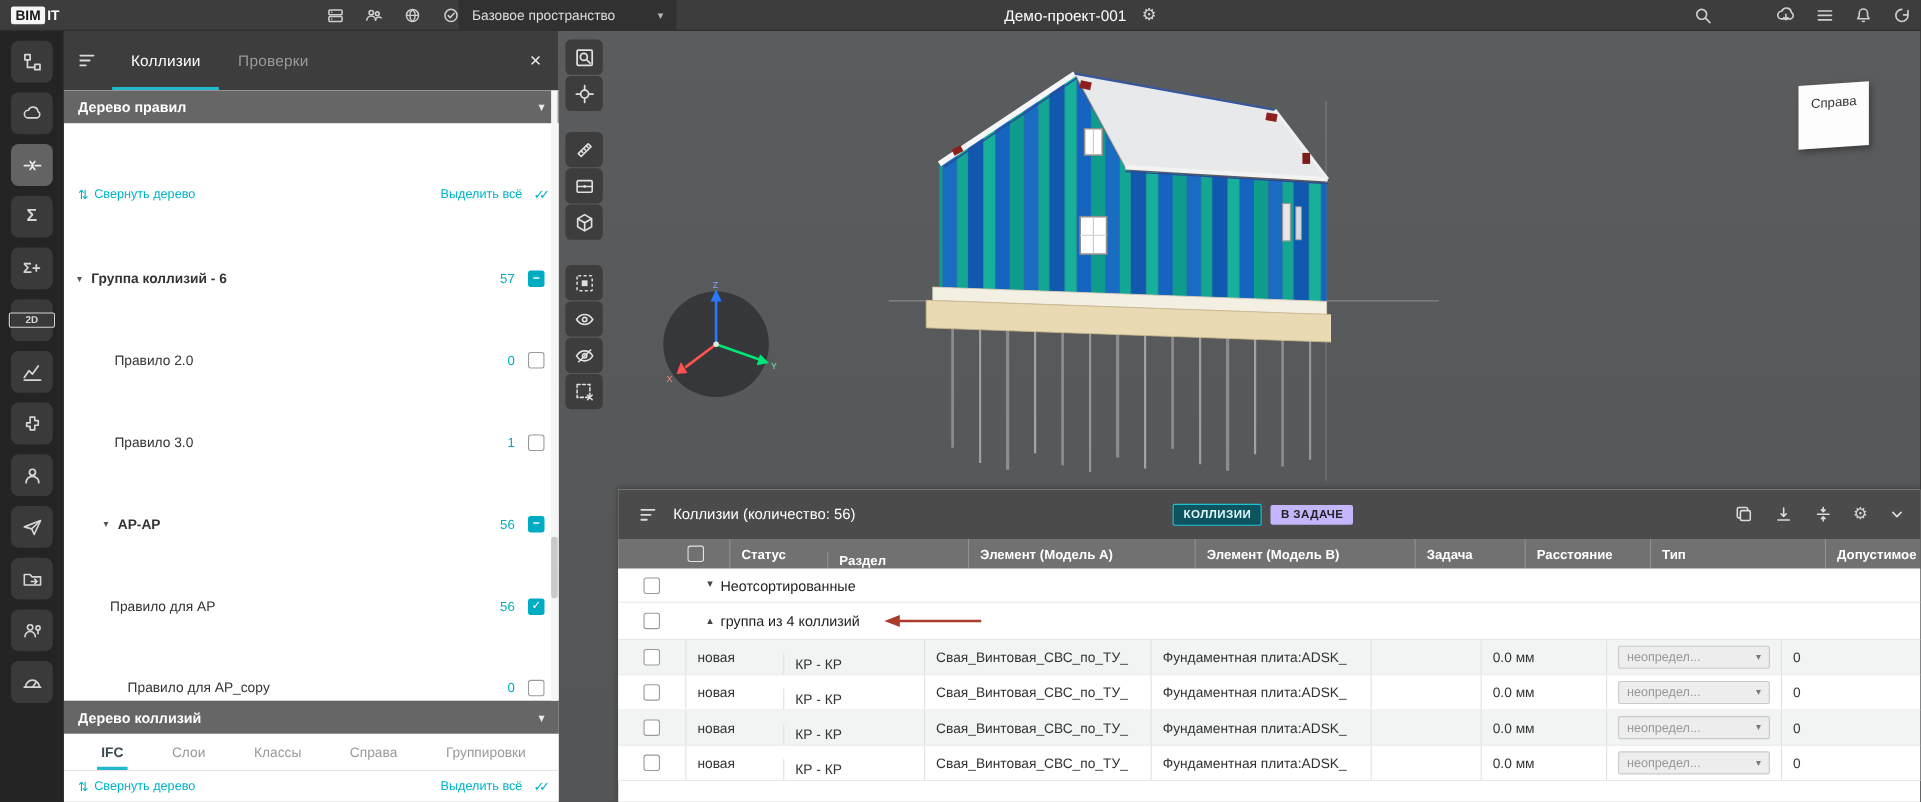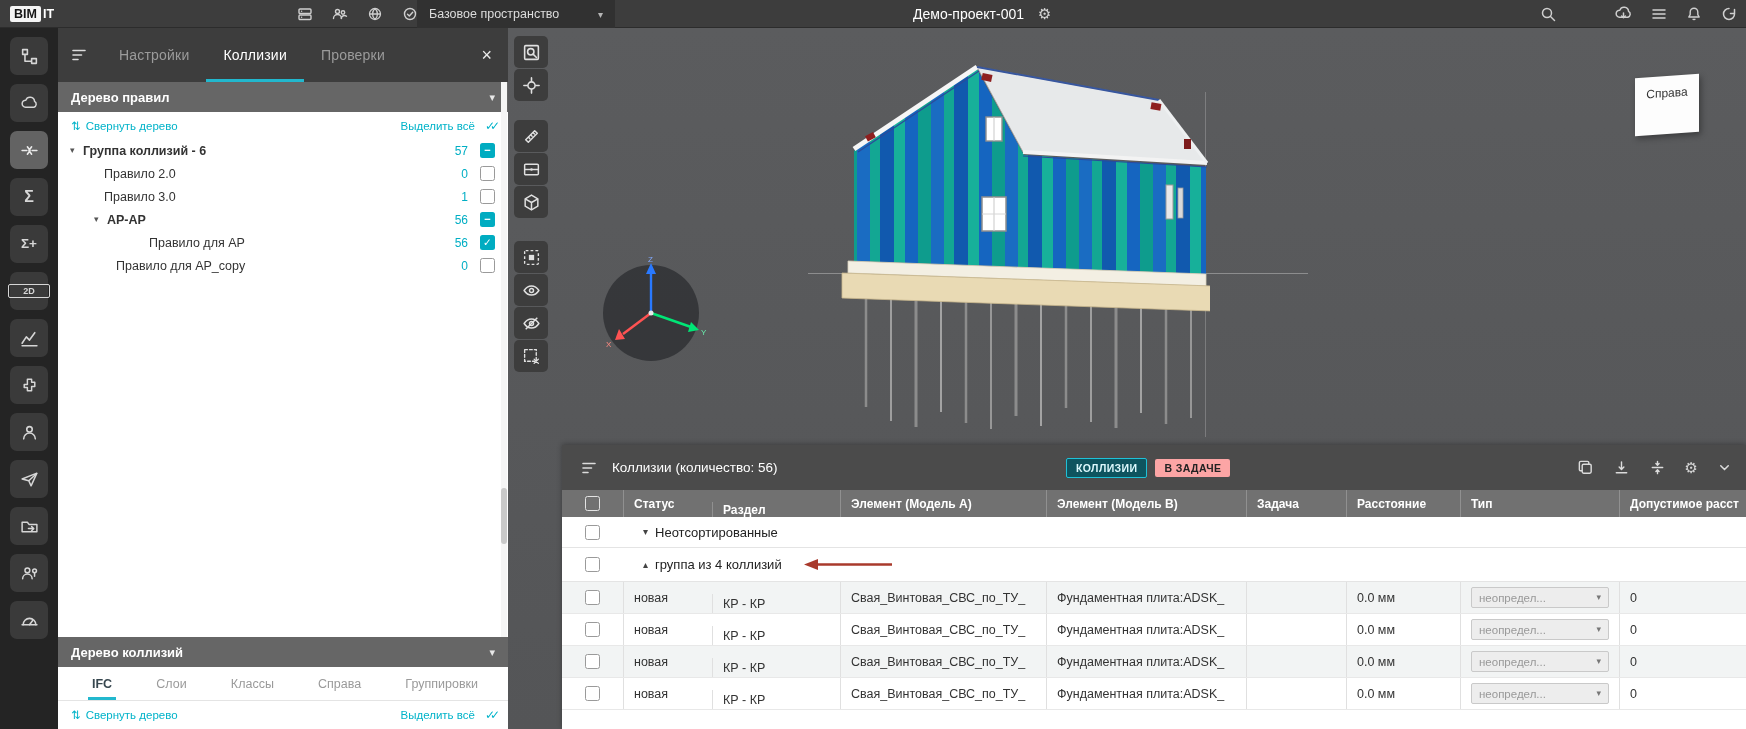--- a/index.html
+++ b/index.html
@@ -32,21 +32,21 @@
   .lpanel{position:absolute;left:58px;top:28px;bottom:0;width:450px;background:#fff;display:flex;flex-direction:column;z-index:20;}
   .ptabbar{height:54px;background:#3d3d3d;display:flex;align-items:stretch;flex:none;}
   .pmenu{width:44px;display:flex;align-items:center;justify-content:center;cursor:pointer;flex:none;}
   .ptab{display:flex;align-items:center;padding:0 17px;font-size:14px;color:#9b9b9b;cursor:pointer;letter-spacing:.2px;}
   .ptab.active{color:#fff;box-shadow:inset 0 -3px 0 #22b8ce;}
   .pclose{margin-left:auto;align-self:center;margin-right:16px;color:#ececec;font-size:18px;cursor:pointer;line-height:1;}
 
   .sect-head{height:30px;background:#666;display:flex;align-items:center;color:#fff;font-size:13px;font-weight:700;padding:0 13px;flex:none;cursor:pointer;}
   .sect-head .chev{margin-left:auto;font-size:11px;color:#e8e8e8;}
 
-  .rules{flex:1;position:relative;display:flex;flex-direction:column;overflow:hidden;}
+  .rules{flex:1;position:relative;display:flex;flex-direction:column;overflow:hidden;justify-content:space-between;}
   .tree-links{height:27px;display:flex;align-items:center;padding:0 13px;font-size:11.5px;flex:none;}
   .tlink{color:#00b3c9;cursor:pointer;display:flex;align-items:center;gap:5px;white-space:nowrap;}
   .dbl{letter-spacing:-5px;margin-left:5px;font-size:12px;color:#00b3c9;}
   .mlauto{margin-left:auto;}
 
   .trow{height:23px;display:flex;align-items:center;font-size:12.5px;color:#333;flex:none;}
   .tcaret{font-size:9px;color:#555;width:13px;flex:none;cursor:pointer;line-height:1;}
   .trow.bold .tlabel{font-weight:700;}
   .tcount{margin-left:auto;color:#00aec4;font-size:12px;}
   .cb{width:15px;height:15px;border-radius:2.5px;flex:none;display:flex;align-items:center;justify-content:center;cursor:pointer;line-height:1;}
@@ -79,24 +79,24 @@
          display:flex;justify-content:center;padding-top:10px;transform:skewY(-4deg);box-shadow:2px 3px 6px rgba(0,0,0,.35);cursor:pointer;}
 
   
   .cpanel{position:absolute;left:562px;right:0;top:445px;bottom:0;background:#fff;z-index:25;display:flex;flex-direction:column;box-shadow:0 -1px 5px rgba(0,0,0,.3);}
   .cp-head{height:45px;background:#4b4b4b;display:flex;align-items:center;flex:none;padding:0 14px;position:relative;}
   .cp-head .pmenu{width:28px;margin-right:8px;}
   .cp-title{color:#fff;font-size:13.5px;white-space:nowrap;}
   .cp-toggle{position:absolute;left:504px;display:flex;gap:8px;align-items:center;}
   .tg{font-size:10.5px;font-weight:700;letter-spacing:.4px;padding:3px 9px;border-radius:2px;cursor:pointer;white-space:nowrap;}
   .tg.active{background:#0e545f;border:1px solid #1fc1d7;color:#dcf8fc;}
-  .tg.idle{background:#fca5a5;color:#222;}
+  .tg.idle{background:#c4b5fd;color:#222;}
   .cp-tools{margin-left:auto;display:flex;gap:19px;align-items:center;}
 
-  .thead{height:27px;background:#717171;display:flex;flex:none;align-items:stretch;}
+  .thead{height:27px;background:#717171;display:flex;flex:none;align-items:stretch;padding-left:40px;}
   .hc{display:flex;align-items:center;padding:0 10px;color:#fff;font-size:12px;font-weight:700;border-left:1px solid rgba(255,255,255,.22);white-space:nowrap;overflow:hidden;}
   .hc.w0{border-left:none;justify-content:center;padding:0;}
   .w0{width:61px;flex:none;} .w1{width:89px;flex:none;} .w2{width:128px;flex:none;margin-top:12px;}
   .w3{width:206px;flex:none;} .w4{width:200px;flex:none;} .w5{width:100px;flex:none;}
   .w6{width:114px;flex:none;} .w7{width:159px;flex:none;} .w8{flex:1;min-width:0;}
 
   .grow{background:#fff;display:flex;align-items:center;border-bottom:1px solid #e4e4e4;flex:none;}
   .g1{height:31px;} .g2{height:34px;}
   .grow .ck{width:61px;flex:none;display:flex;justify-content:center;}
   .gtri{font-size:10px;color:#444;margin:0 7px 0 20px;cursor:pointer;line-height:1;}
@@ -412,21 +412,20 @@
     </div>
   </section>
 
   <section class="lpanel">
     <div class="ptabbar">
       <span class="pmenu">
         <svg width="18" height="18" viewBox="0 0 18 18" fill="none" stroke="#dcdcdc" stroke-width="1.6" stroke-linecap="round">
             <path d="M2 4.5h12M2 9h8.5M2 13.5h5"></path>
           </svg>
       </span>
-      <span class="ptab">Настройки</span>
       <span class="ptab active">Коллизии</span>
       <span class="ptab">Проверки</span>
       <span class="pclose">×</span>
     </div>
 
     <div class="rules">
       <div class="sect-head">
         <span>Дерево правил</span>
         <span class="chev">▾</span>
       </div>
@@ -456,21 +455,21 @@
         <span class="tlabel">Правило 3.0</span>
         <span class="tcount">1</span>
         <span class="cb off"></span>
       </div>
       <div class="trow bold" style="padding-left:36px">
         <span class="tcaret">▾</span>
         <span class="tlabel">АР-АР</span>
         <span class="tcount">56</span>
         <span class="cb ind">−</span>
       </div>
-      <div class="trow" style="padding-left:91px">
+      <div class="trow" style="padding-left:42px">
         <span class="tlabel">Правило для АР</span>
         <span class="tcount">56</span>
         <span class="cb on">✓</span>
       </div>
       <div class="trow" style="padding-left:58px">
         <span class="tlabel">Правило для АР_copy</span>
         <span class="tcount">0</span>
         <span class="cb off"></span>
       </div>
 

